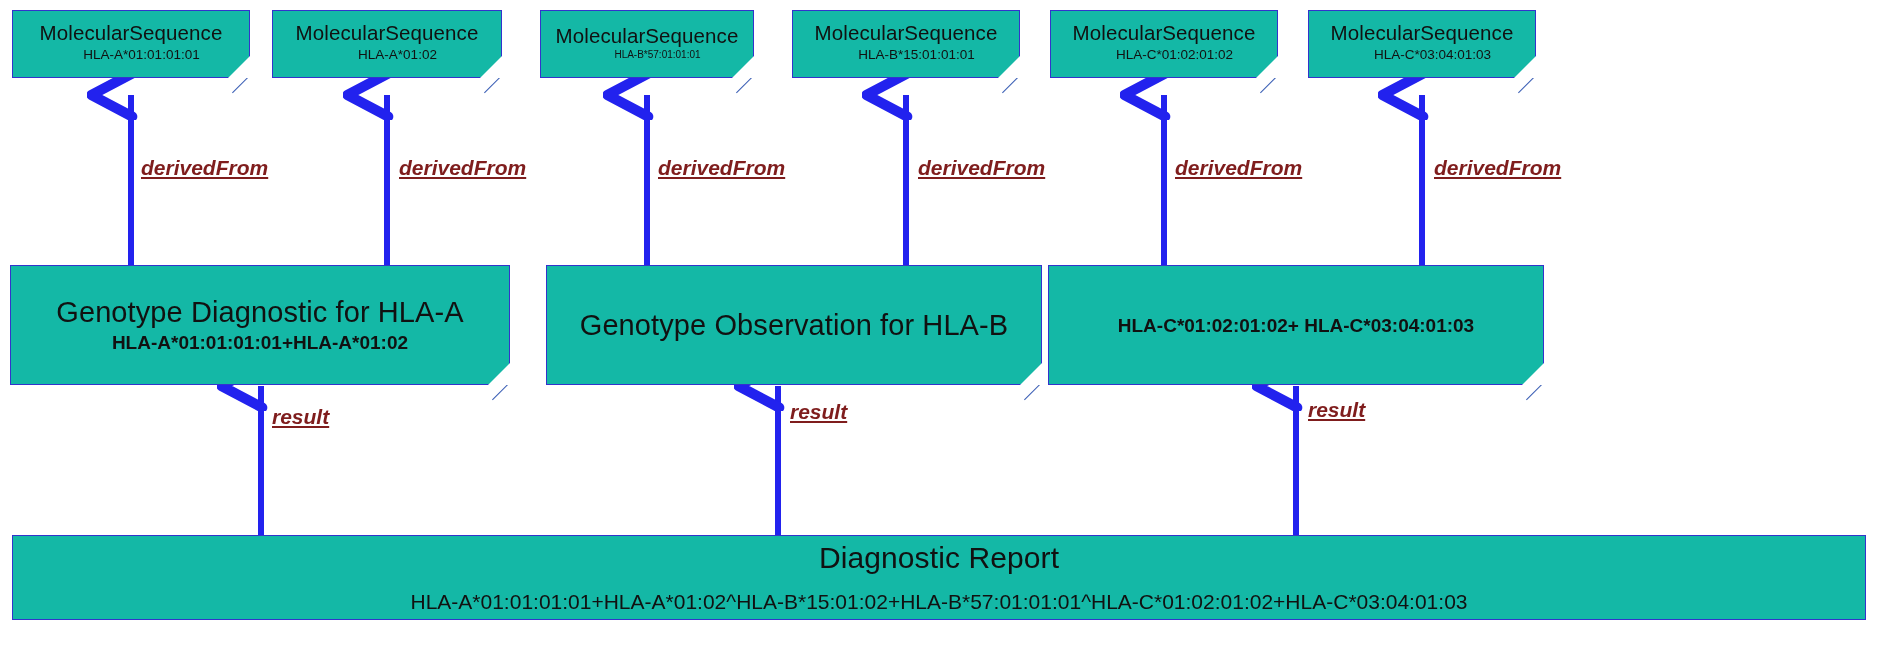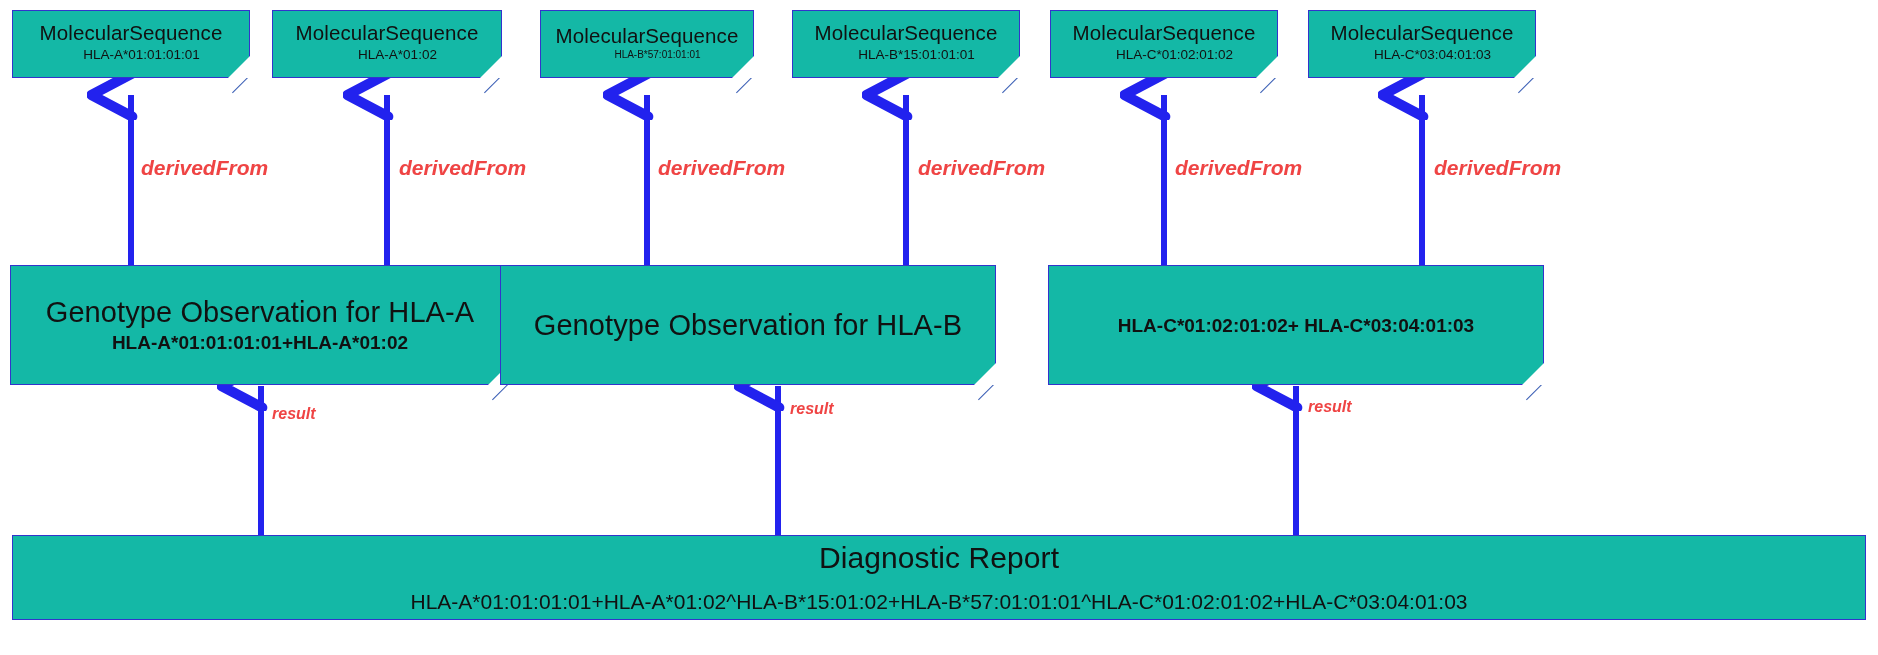--- a/index.html
+++ b/index.html
@@ -92,25 +92,26 @@
 
   
   .edge {
     position: absolute;
     pointer-events: none;
   }
   .edge-label {
     position: absolute;
     font-style: italic;
     font-weight: 700;
-    color: #ef4444;
+    color: #7f1d1d;
     white-space: nowrap;
+    text-decoration: underline;
   }
   .label-derived { font-size: 21px; }
-  .label-result  { font-size: 16px; }
+  .label-result  { font-size: 21px; }
 </style>
 </head>
 <body>
 
 <div id="canvas">
 
   <svg class="edge" width="1878" height="655" style="left:0;top:0;">
     <defs>
       <marker id="arrowhead" markerWidth="9" markerHeight="9" refX="4.2" refY="7.4" orient="auto" markerUnits="strokeWidth">
         <path d="M 0.6 7.6 L 4.2 0.8 L 7.8 7.6" fill="none" stroke="#2222ee" stroke-width="1.7" stroke-linecap="round" stroke-linejoin="round"></path>
@@ -171,25 +172,25 @@
     <div class="node-title">MolecularSequence</div>
     <div class="node-sub">HLA-C*01:02:01:02</div>
   </div>
 
   <div class="node ms folded" style="left:1308px; top:10px; width:228px;">
     <div class="node-title">MolecularSequence</div>
     <div class="node-sub">HLA-C*03:04:01:03</div>
   </div>
 
   <div class="node obs folded" style="left:10px; top:265px; width:500px;">
-    <div class="node-title">Genotype Observation for HLA-A</div>
+    <div class="node-title">Genotype Diagnostic for HLA-A</div>
     <div class="node-sub">HLA-A*01:01:01:01+HLA-A*01:02</div>
   </div>
 
-  <div class="node obs folded" style="left:500px; top:265px; width:496px;">
+  <div class="node obs folded" style="left:546px; top:265px; width:496px;">
     <div class="node-title">Genotype Observation for HLA-B</div>
   </div>
 
   <div class="node obs folded" style="left:1048px; top:265px; width:496px;">
     <div class="node-sub">HLA-C*01:02:01:02+ HLA-C*03:04:01:03</div>
   </div>
 
   <div class="node report" style="left:12px; top:535px; width:1854px;">
     <div class="node-title">Diagnostic Report</div>
     <div class="node-sub">HLA-A*01:01:01:01+HLA-A*01:02^HLA-B*15:01:02+HLA-B*57:01:01:01^HLA-C*01:02:01:02+HLA-C*03:04:01:03</div>

